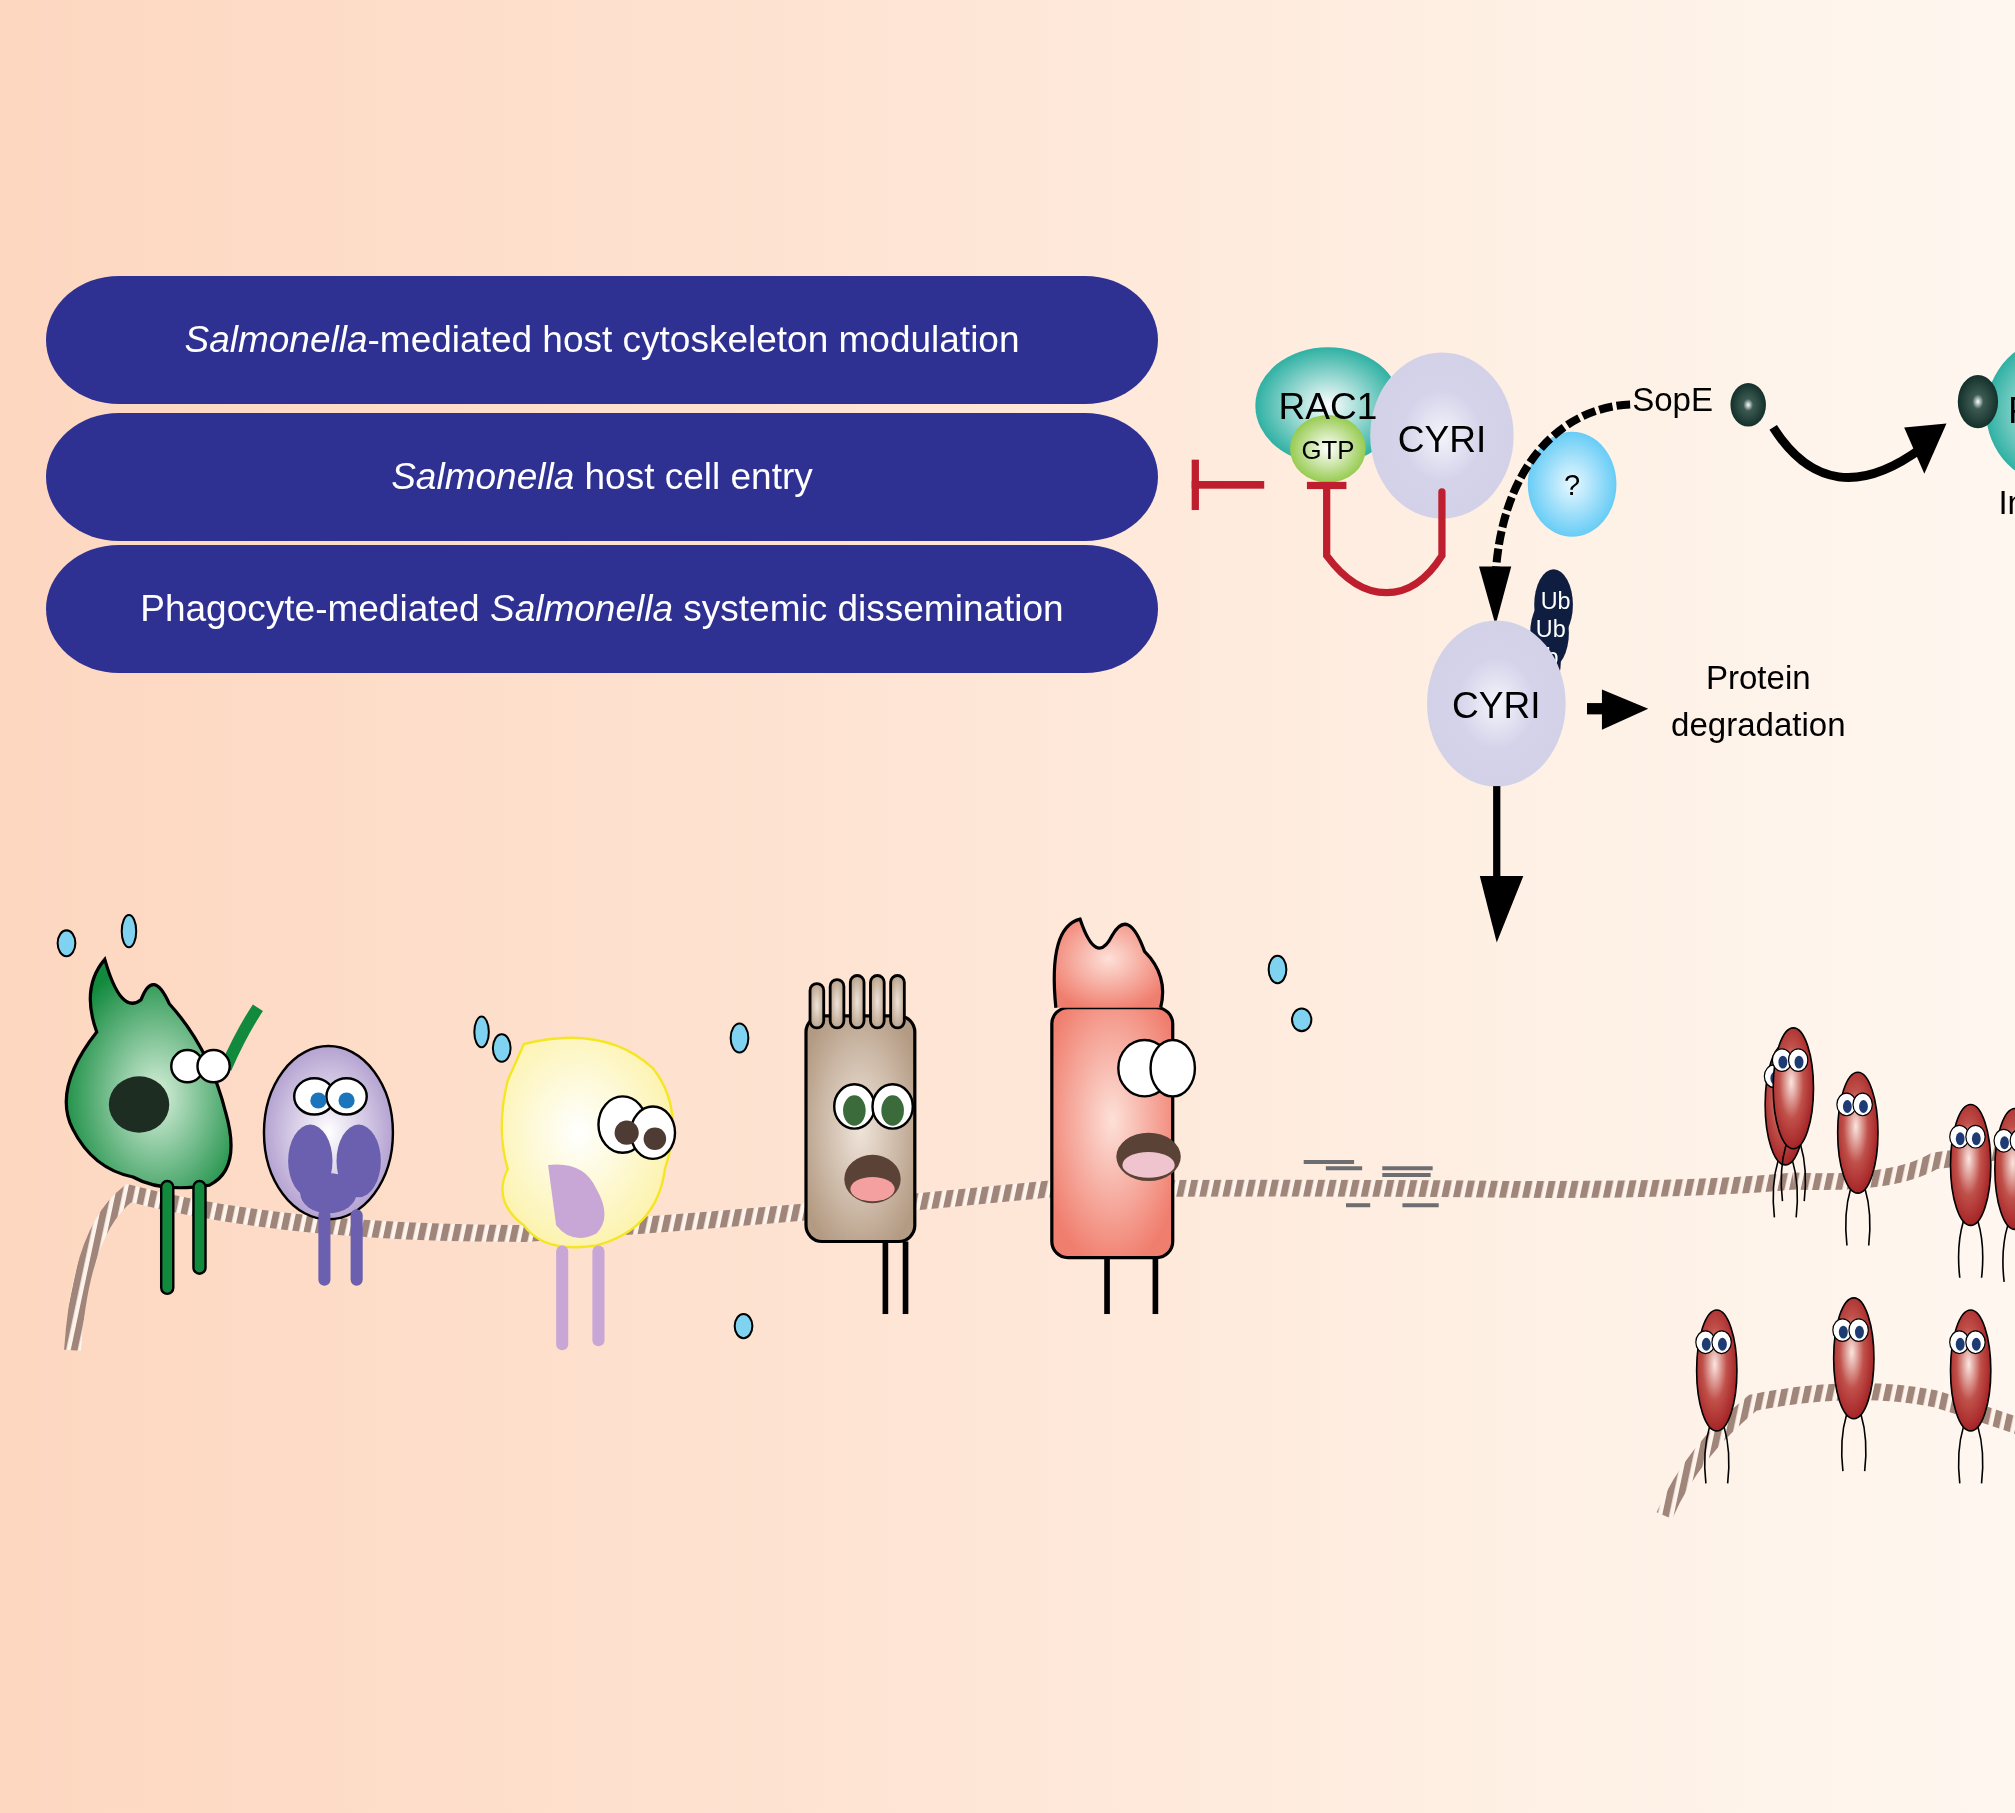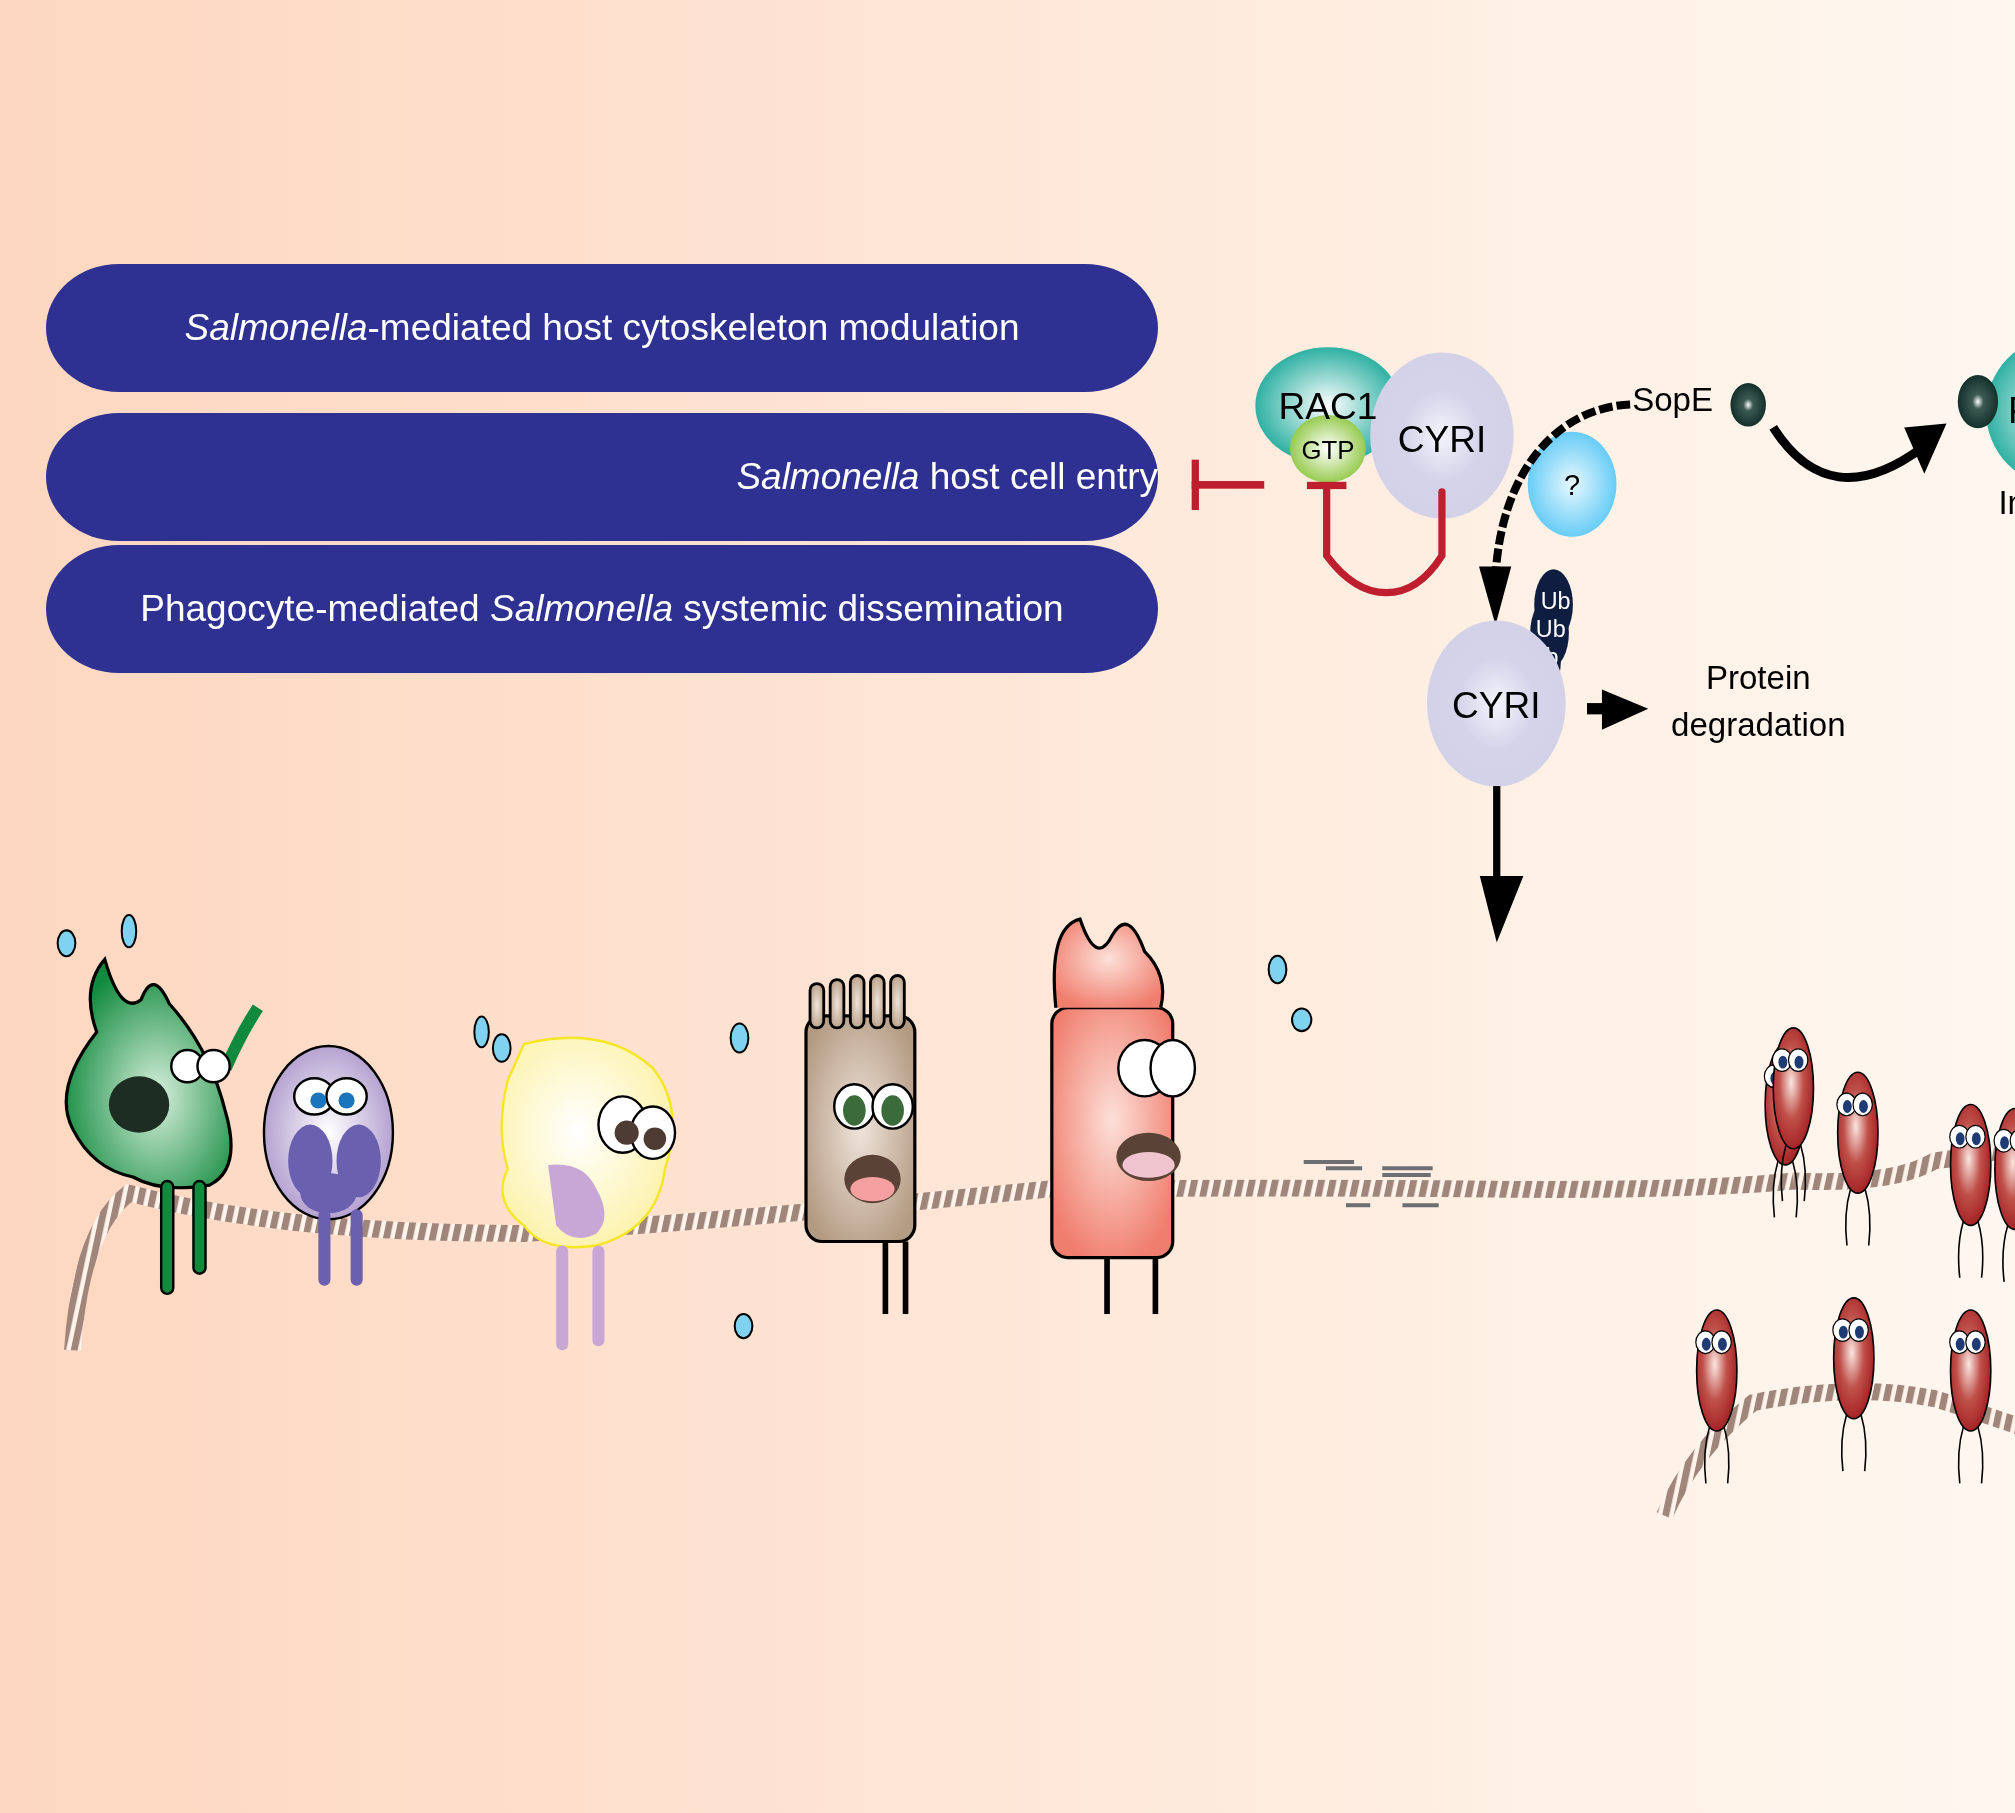--- a/index.html
+++ b/index.html
@@ -3,21 +3,21 @@
 <meta charset="utf-8">
 <style>
   html, body { margin:0; padding:0; }
   body { width:2418px; height:1814px; overflow:hidden;
     background: linear-gradient(90deg, #fdd7c0 0%, #fee3d2 40%, #fef0e4 75%, #fef7f0 100%);
     font-family: "Liberation Sans", sans-serif; position:relative; }
   .pill { position:absolute; left:46px; width:1112px; height:128px; background:#2e3192;
     border-radius: 73px / 64px; color:#fff; display:flex; align-items:center; justify-content:center;
     font-size:37px; }
   .pill i { font-style: italic; }
-  #pill1 { top:264px; } #pill2 { top:413px;justify-content:flex-end; } #pill3 { top:545px; }
+  #pill1 { top:276px; } #pill2 { top:413px; } #pill3 { top:545px; }
   svg.main { position:absolute; left:0; top:0; }
   .lbl { font-family:"Liberation Sans", sans-serif; }
 </style>
 </head>
 <body>
 
 <div class="pill" id="pill1">
   <span><i>Salmonella</i><span>-mediated host cytoskeleton modulation</span></span>
 </div>
 <div class="pill" id="pill2">

